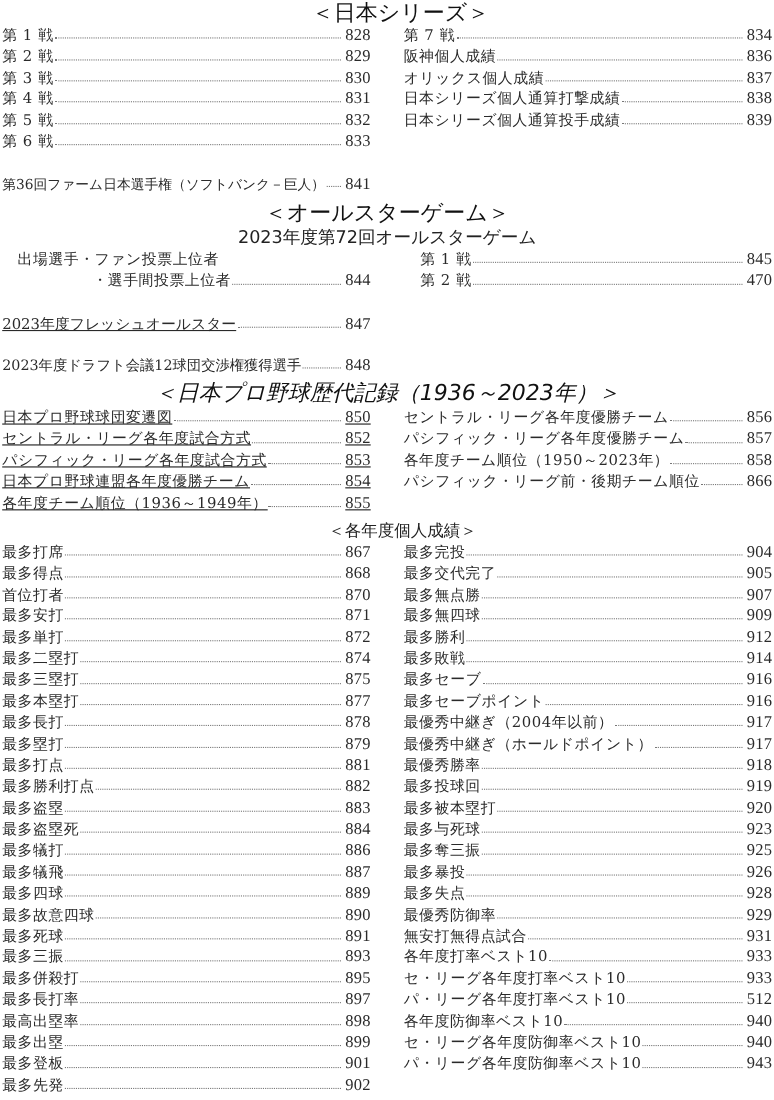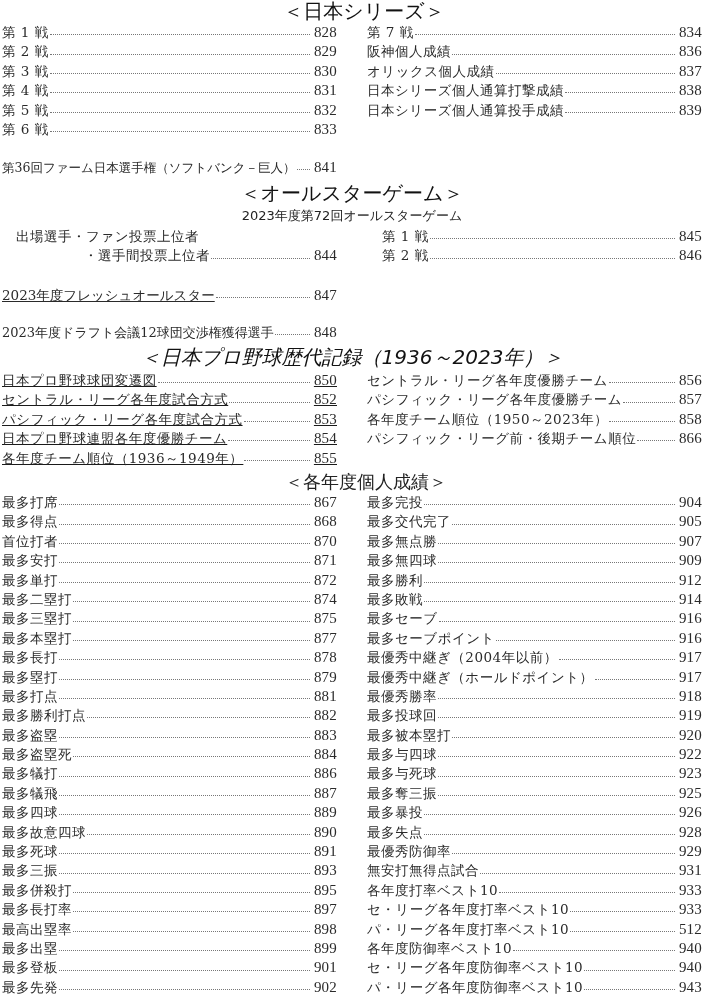--- a/index.html
+++ b/index.html
@@ -7,26 +7,26 @@
     body { position: relative; color: #1a1a1a; font-family: "DejaVu Serif", "Liberation Serif", serif; }
 
     .h1 {
       position: absolute; left: 0; width: 704px; text-align: center;
       font-family: "DejaVu Sans", "Liberation Sans", sans-serif;
       font-size: 20px; line-height: 24px; color: #111; white-space: nowrap;
     }
     .h2 {
       position: absolute; left: 0; width: 704px; text-align: center;
       font-family: "DejaVu Sans", "Liberation Sans", sans-serif;
-      font-size: 18px; line-height: 18px; color: #222; white-space: nowrap; padding-left: 28px;
+      font-size: 15px; line-height: 18px; color: #222; white-space: nowrap; padding-left: 28px;
     }
     .h2-sub {
       position: absolute; left: 0; width: 704px; text-align: center;
       font-family: "DejaVu Sans", "Liberation Sans", sans-serif;
-      font-size: 13px; line-height: 18px; color: #222; white-space: nowrap;
+      font-size: 16px; line-height: 18px; color: #222; white-space: nowrap;
     }
 
     .col { position: absolute; }
     .row {
       display: flex; align-items: baseline; height: 19.4px; line-height: 19.4px;
       font-size: 13.5px; color: #2a2a2a; white-space: nowrap;
     }
     .row .label { flex: 0 0 auto; letter-spacing: 0.5px; }
     .row .dots {
       flex: 1 1 auto; overflow: hidden; margin: 0 4px 0 1px;
@@ -126,21 +126,21 @@
 
 <div class="col" style="left:382px; top:227px; width:320px;">
   <div class="row">
       <span class="label">第 1 戦</span>
       <span class="dots"></span>
       <span class="page">845</span>
     </div>
   <div class="row">
       <span class="label">第 2 戦</span>
       <span class="dots"></span>
-      <span class="page">846</span>
+      <span class="page">470</span>
     </div>
 </div>
 
 <div class="col" style="left:2px; top:286px; width:335px;">
   <div class="row">
       <span class="label" style="letter-spacing:0;text-decoration:underline;">2023年度フレッシュオールスター</span>
       <span class="dots"></span>
       <span class="page">847</span>
     </div>
 </div>
@@ -400,25 +400,20 @@
       <span class="label">最多投球回</span>
       <span class="dots"></span>
       <span class="page">919</span>
     </div>
     <div class="row">
       <span class="label">最多被本塁打</span>
       <span class="dots"></span>
       <span class="page">920</span>
     </div>
     <div class="row">
-      <span class="label">最多与四球</span>
-      <span class="dots"></span>
-      <span class="page">922</span>
-    </div>
-    <div class="row">
       <span class="label">最多与死球</span>
       <span class="dots"></span>
       <span class="page">923</span>
     </div>
     <div class="row">
       <span class="label">最多奪三振</span>
       <span class="dots"></span>
       <span class="page">925</span>
     </div>
     <div class="row">

